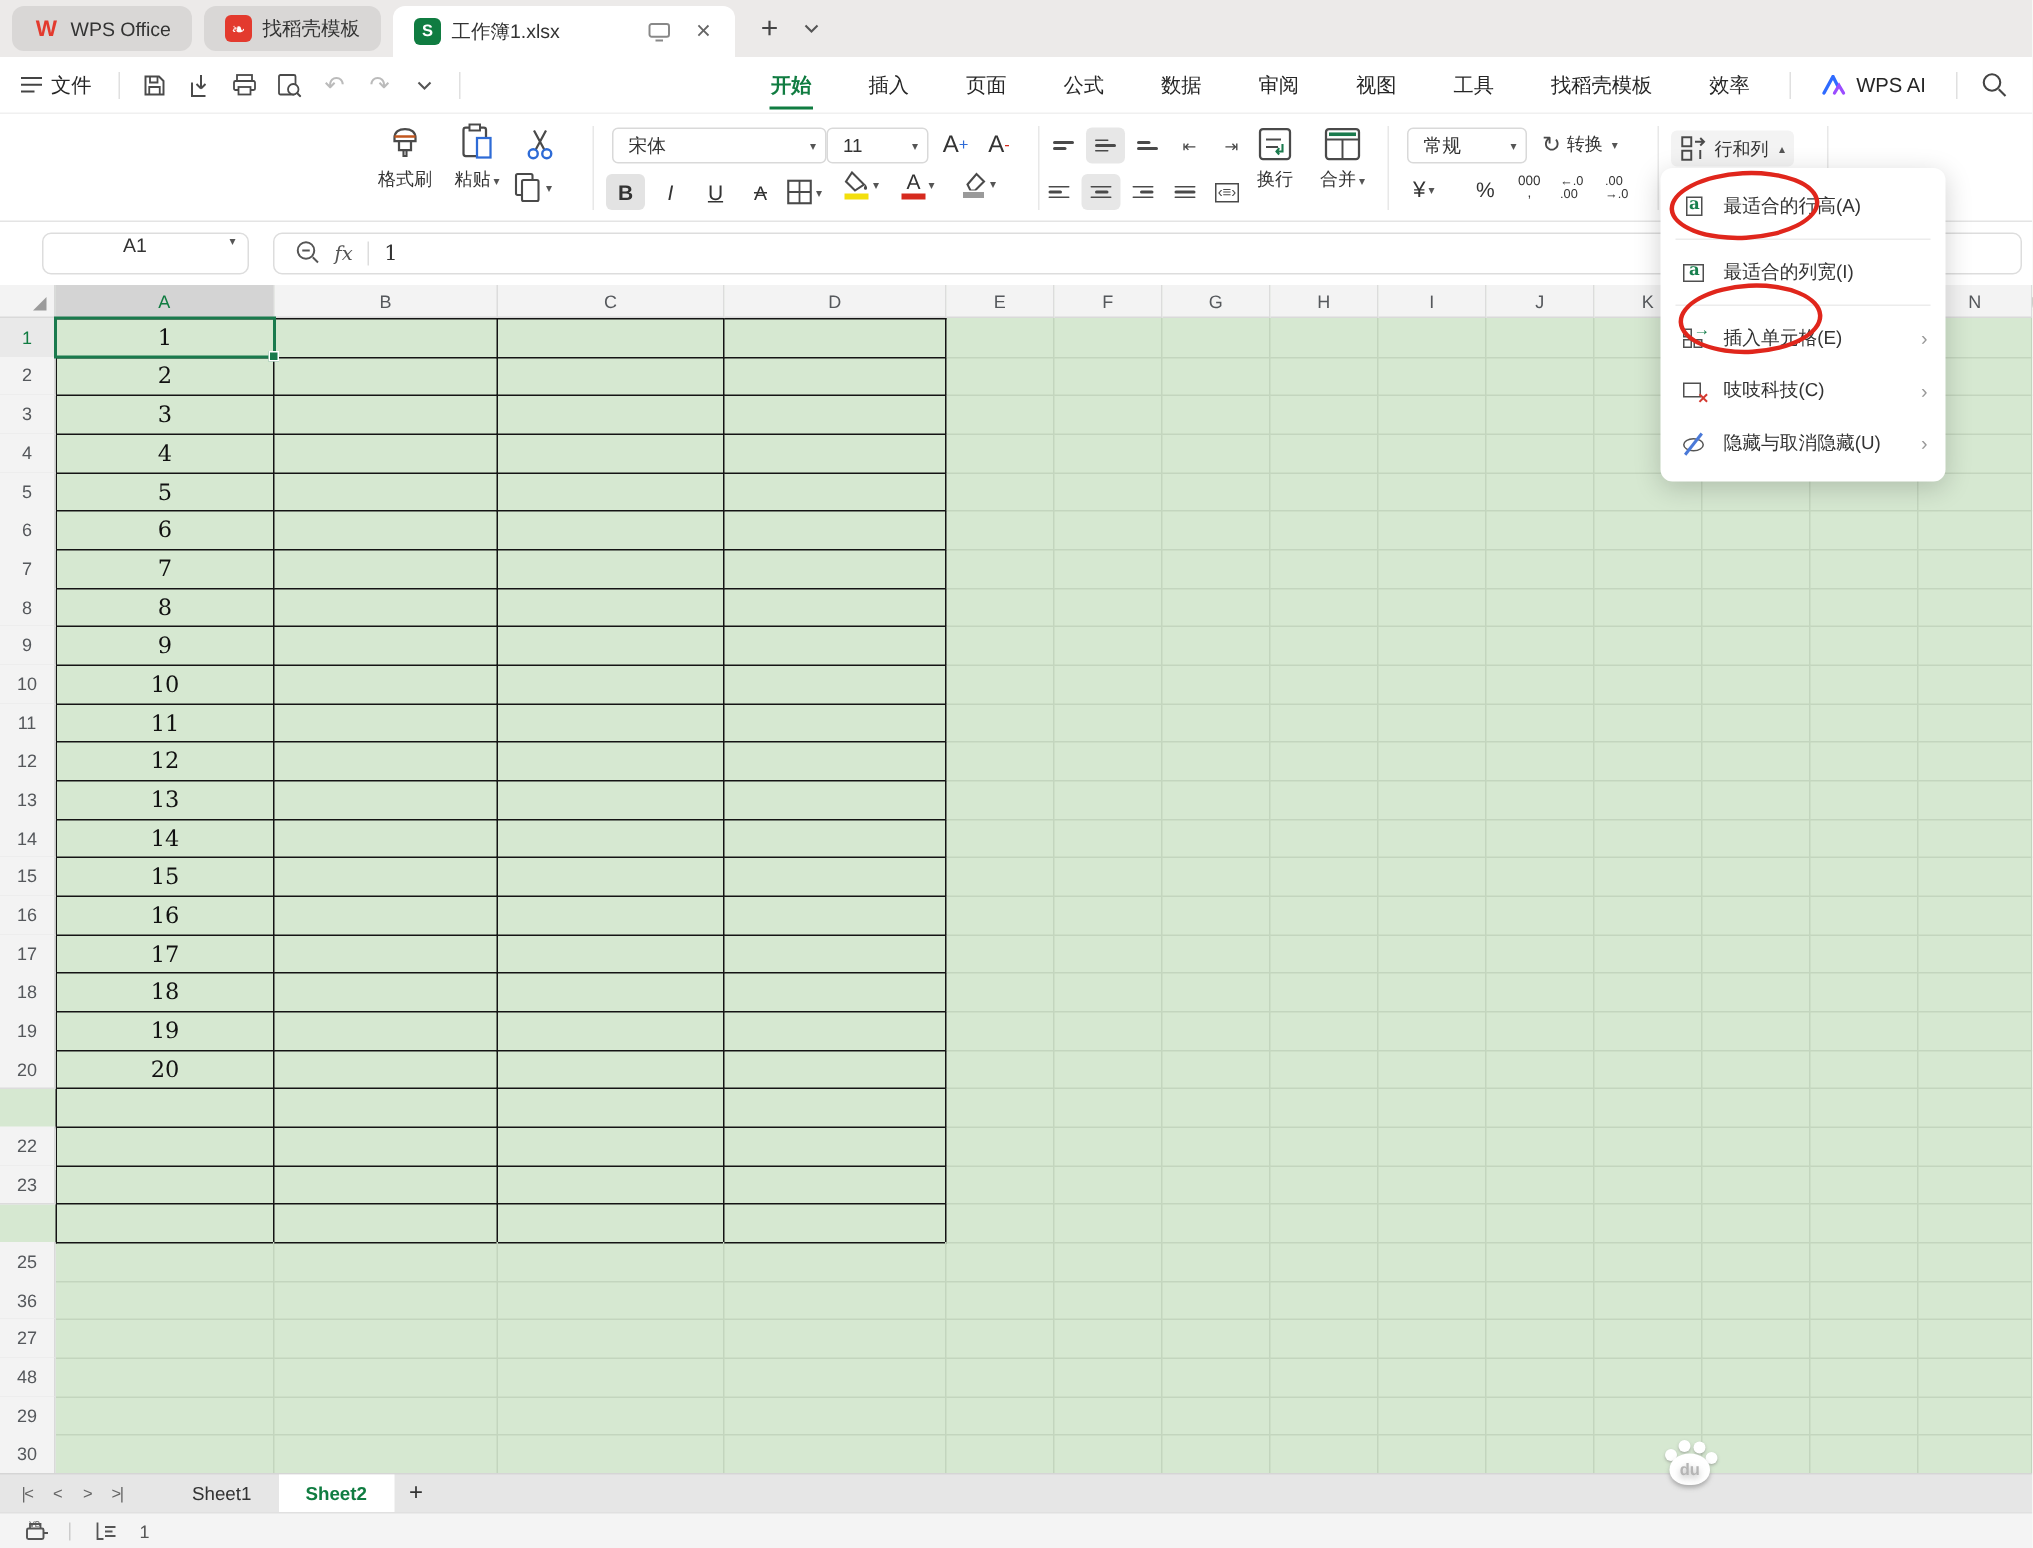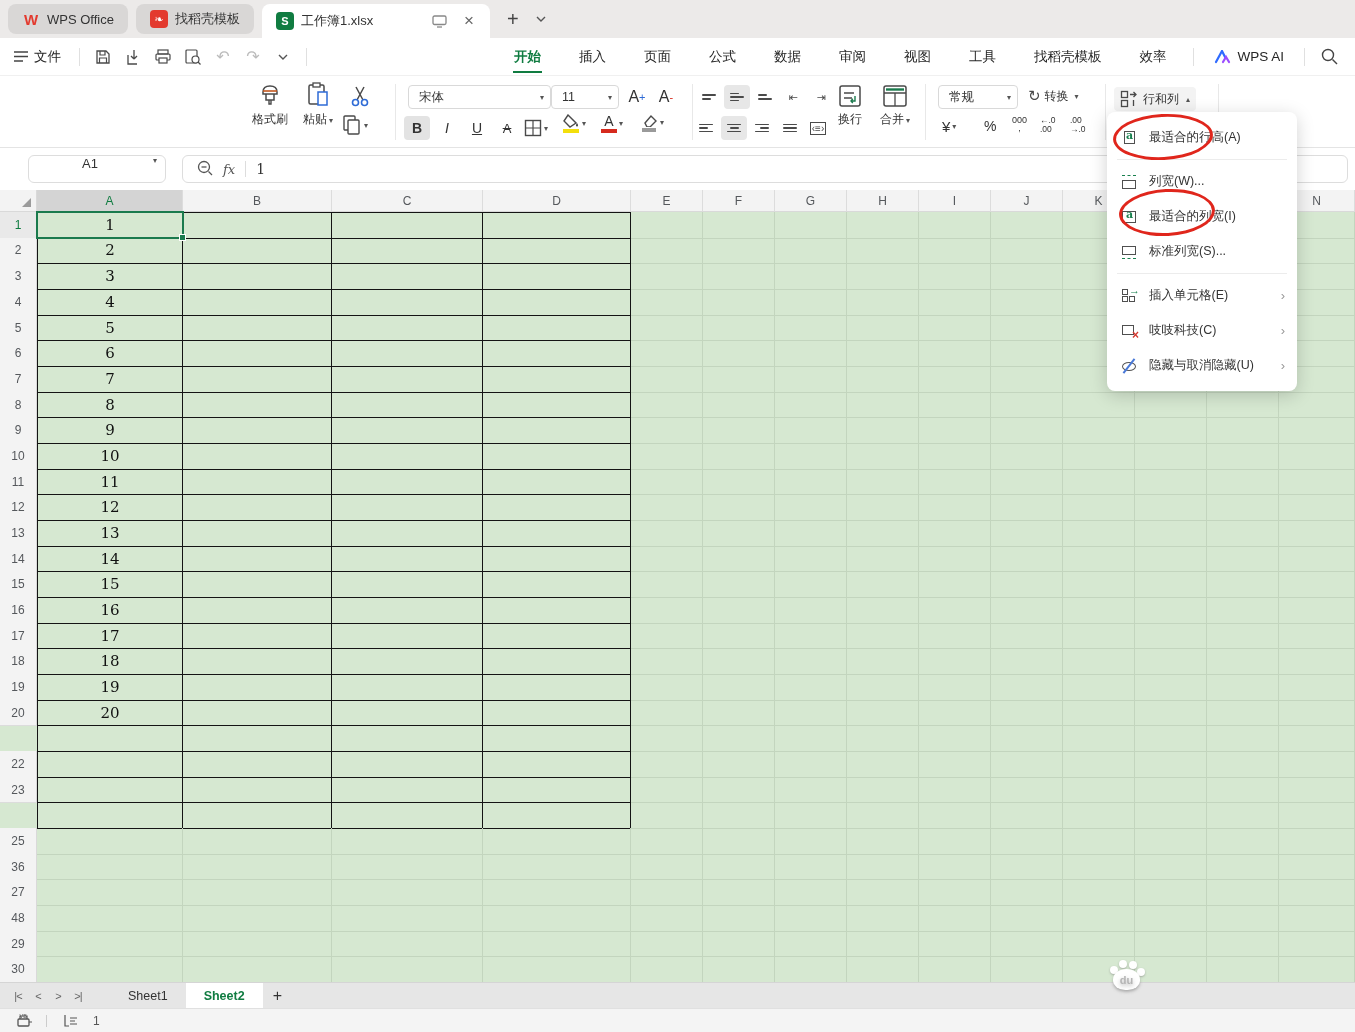--- a/index.html
+++ b/index.html
@@ -947,38 +947,24 @@
       <div class="pitem">
         <span class="mi">
           <span class="bx" style="left:3px;top:1px;width:11px;height:13px"></span>
           <span class="ga">a</span>
         </span>
         <span>最适合的行高(A)</span>
       </div>
       <div class="psep"></div>
       <div class="pitem">
         <span class="mi">
-          <span class="bx" style="left:1px;top:6px;width:14px;height:9px"></span>
-          <span class="dashh" style="left:1px;top:1px;width:14px"></span>
-        </span>
-        <span>列宽(W)...</span>
-      </div>
-      <div class="pitem">
-        <span class="mi">
           <span class="bx" style="left:1px;top:2px;width:14px;height:12px"></span>
           <span class="ga">a</span>
         </span>
         <span>最适合的列宽(I)</span>
-      </div>
-      <div class="pitem">
-        <span class="mi">
-          <span class="bx" style="left:1px;top:2px;width:14px;height:9px"></span>
-          <span class="dashh" style="left:1px;top:14px;width:14px"></span>
-        </span>
-        <span>标准列宽(S)...</span>
       </div>
       <div class="psep"></div>
       <div class="pitem">
         <span class="mi">
           <span class="bx" style="left:1px;top:1px;width:6px;height:6px"></span>
           <span class="bx" style="left:1px;top:8px;width:6px;height:6px"></span>
           <span class="bx" style="left:8px;top:8px;width:6px;height:6px"></span>
           <span class="garr">→</span>
         </span>
         <span>插入单元格(E)</span>

